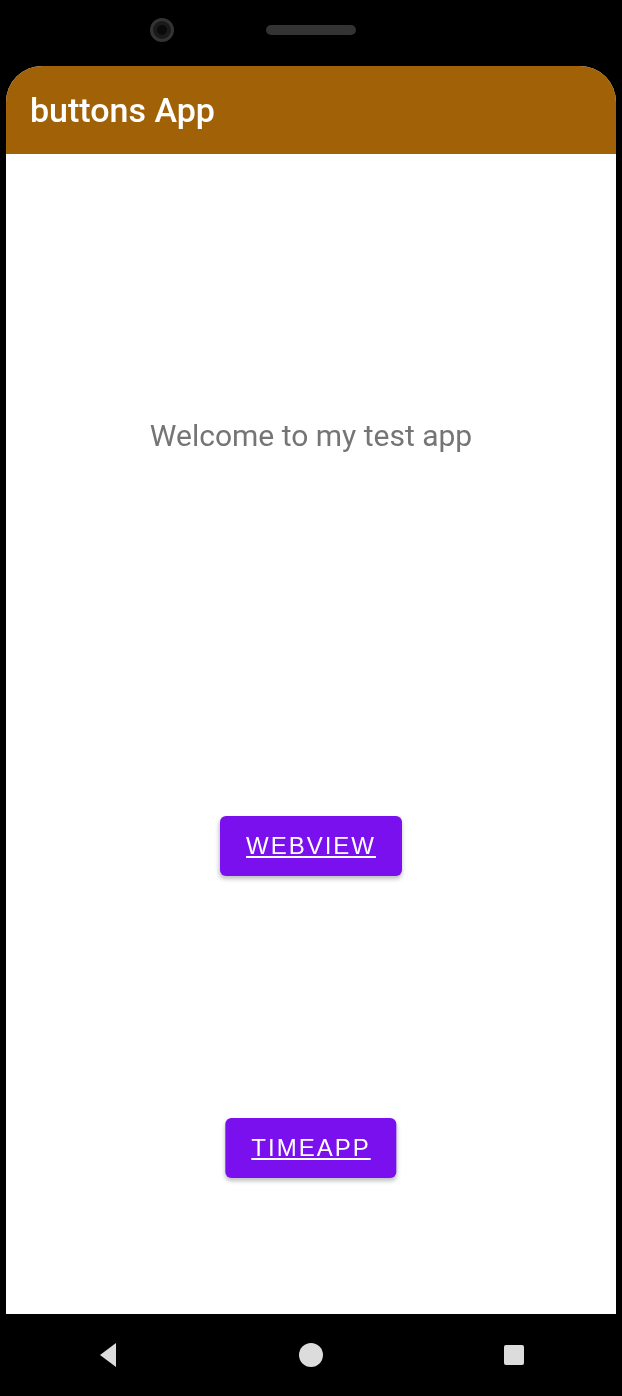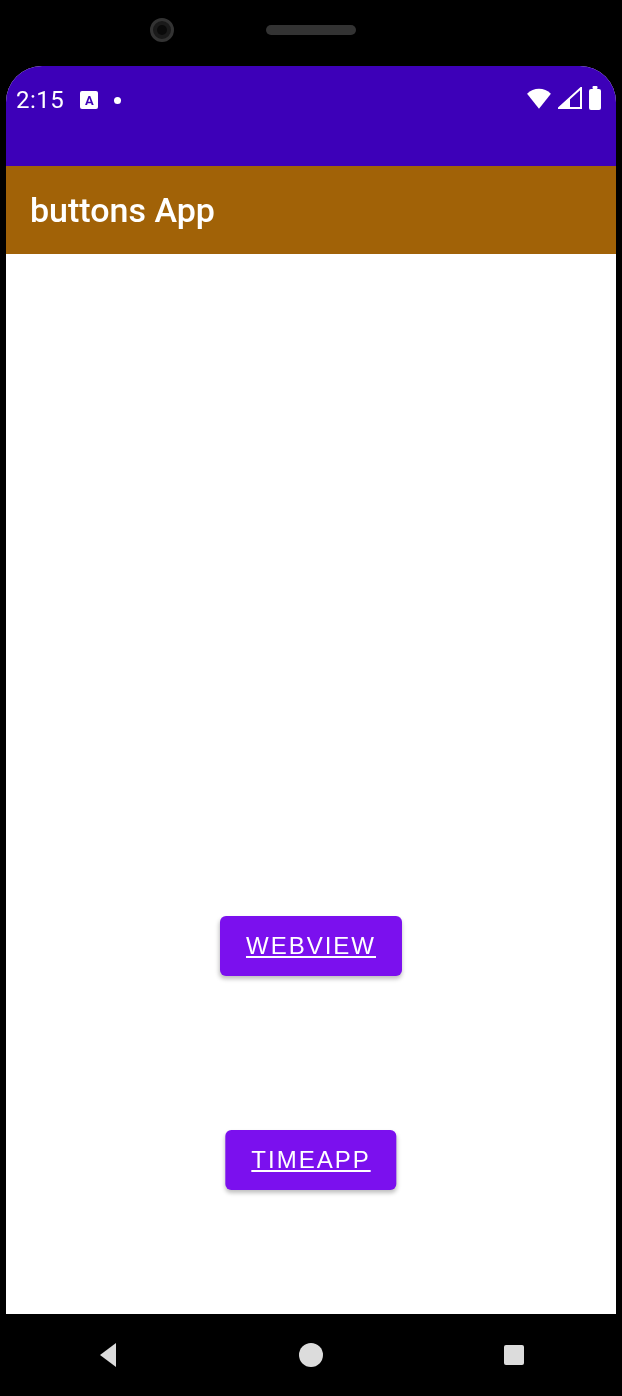--- a/index.html
+++ b/index.html
@@ -115,21 +115,21 @@
     letter-spacing: 2px;
     border: none;
     padding: 16px 26px;
     border-radius: 6px;
     box-shadow: 0 3px 4px rgba(0,0,0,0.25);
     cursor: pointer;
     text-transform: uppercase;
     text-decoration: underline;
   }
   .btn.webview { top: 662px; }
-  .btn.timeapp { top: 876px; }
+  .btn.timeapp { top: 964px; }
   .navbar {
     position: absolute;
     bottom: 0;
     left: 6px;
     right: 6px;
     height: 82px;
     background: #000;
     display: flex;
     justify-content: space-around;
     align-items: center;
@@ -154,46 +154,27 @@
 </head>
 <body>
 
 <div class="device-frame">
   <div class="notch-area">
     <div class="camera"></div>
     <div class="speaker"></div>
   </div>
 
   <div class="screen">
-    <div class="statusbar">
-      <div class="status-left">
-        <span class="clock">2:15</span>
-        <span class="icon-a">A</span>
-        <span class="dot"></span>
-      </div>
-      <div class="status-right">
-        <svg width="26" height="22" viewBox="0 0 24 20">
-          <path d="M12 20 L1 6 C7 0 17 0 23 6 Z" fill="#fff"></path>
-        </svg>
-        <svg width="24" height="22" viewBox="0 0 24 22">
-          <path d="M1 21 L23 21 L23 1 Z" fill="none" stroke="#fff" stroke-width="2"></path>
-          <path d="M1 21 L12 21 L12 11 Z" fill="#fff"></path>
-        </svg>
-        <svg width="14" height="24" viewBox="0 0 14 24">
-          <rect x="1" y="3" width="12" height="21" rx="2" fill="#fff"></rect>
-          <rect x="4.5" y="0" width="5" height="3" rx="1" fill="#fff"></rect>
-        </svg>
-      </div>
-    </div>
 
     <div class="appbar">
       <span class="appbar-title">buttons App</span>
     </div>
 
     <div class="content">
+      <div class="welcome">Welcome to my test app</div>
 
       <button class="btn webview">WEBVIEW</button>
 
       <button class="btn timeapp">TIMEAPP</button>
     </div>
   </div>
 
   <div class="navbar">
     <svg class="nav-icon" viewBox="0 0 32 32">
       <path d="M24 4 L8 16 L24 28 Z" fill="#dcdcdc"></path>

